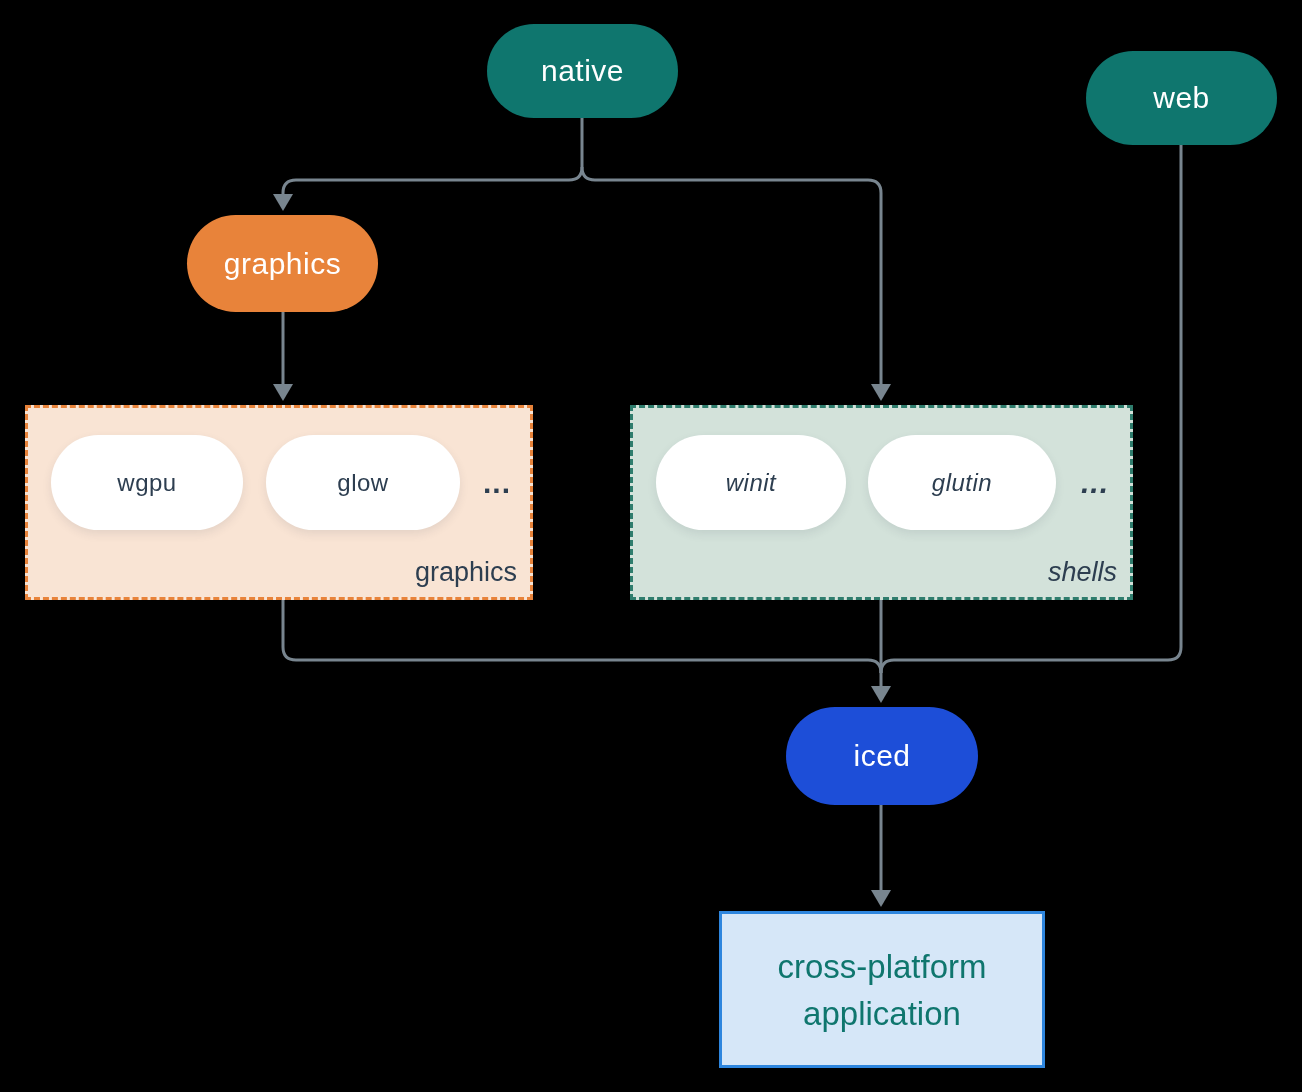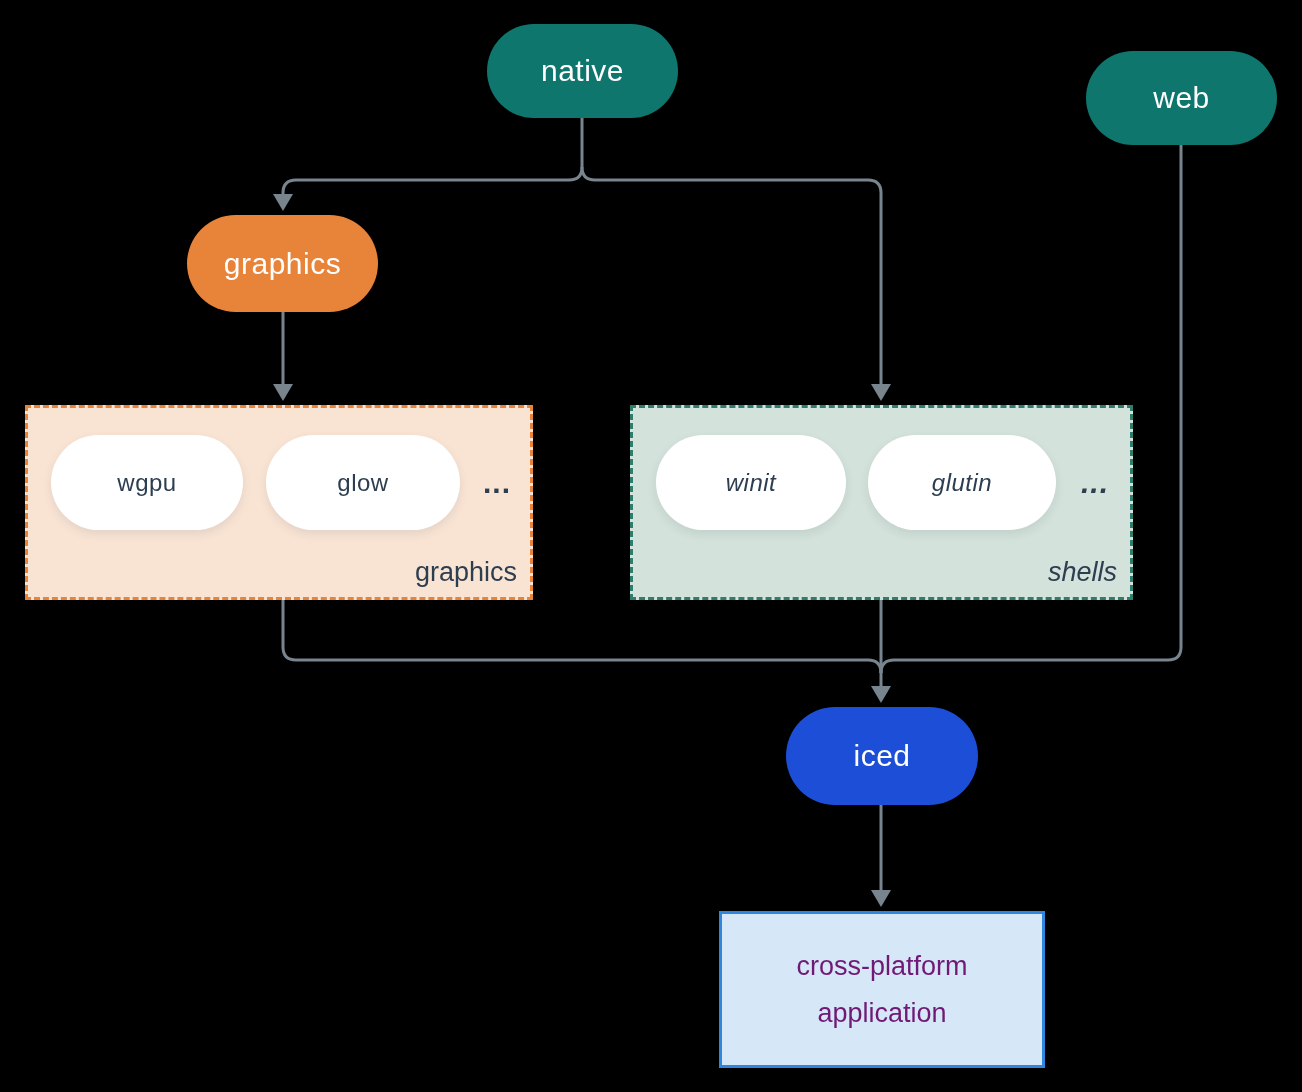--- a/index.html
+++ b/index.html
@@ -76,22 +76,22 @@
     top: 911px;
     width: 326px;
     height: 157px;
     box-sizing: border-box;
     background: #d6e7f8;
     border: 3px solid #2e86de;
     display: flex;
     align-items: center;
     justify-content: center;
     text-align: center;
-    color: #701a75;
-    font-size: 27px;
+    color: #0f766e;
+    font-size: 33px;
     line-height: 47px;
   }
   .appbox .inner { width: 300px; }
 </style>
 </head>
 <body>
 
 <div id="canvas">
 
   <svg id="edges" viewBox="0 0 1302 1092" xmlns="http://www.w3.org/2000/svg">

